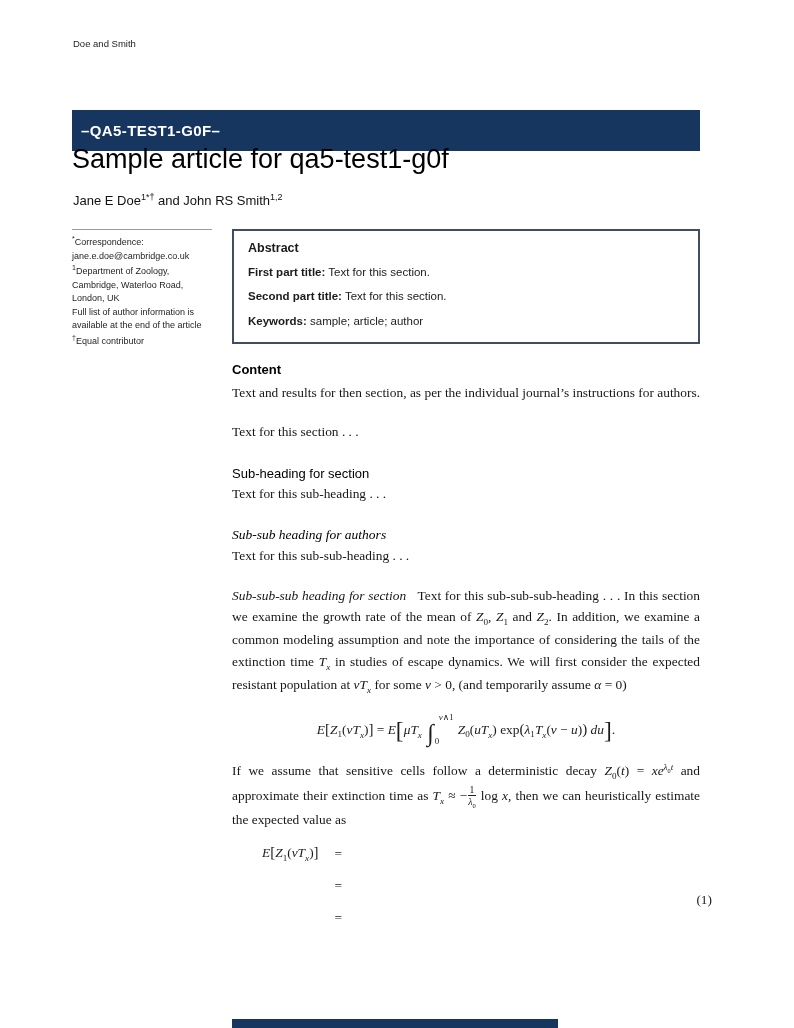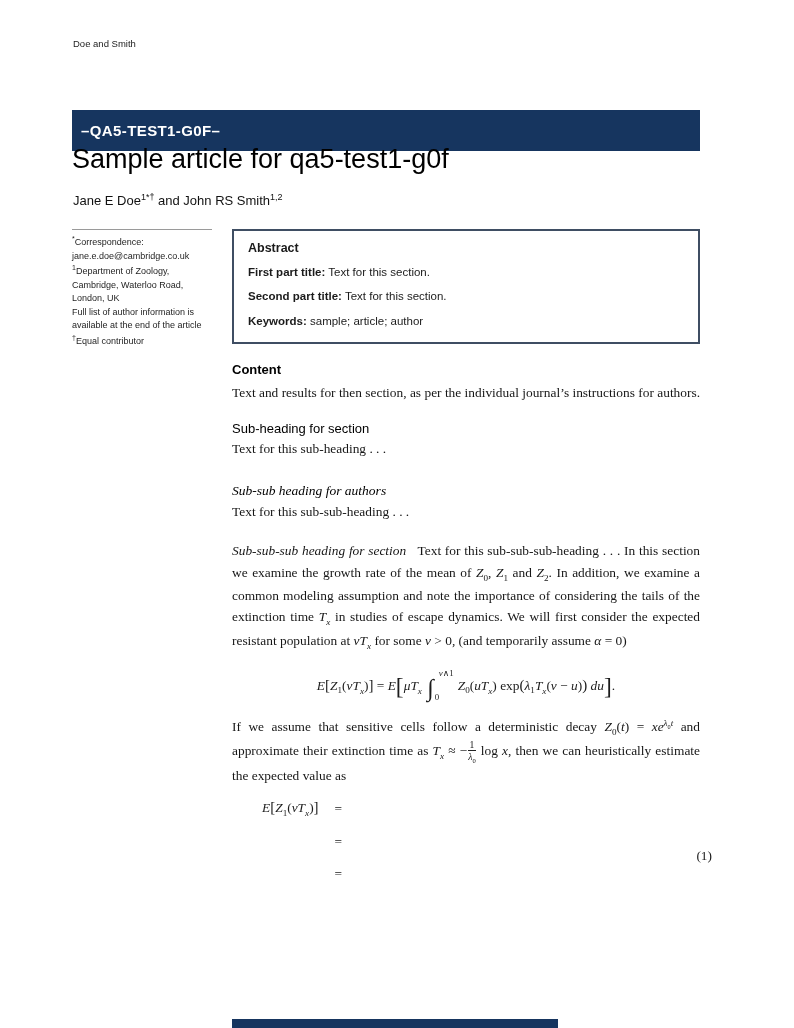--- a/index.html
+++ b/index.html
@@ -96,20 +96,21 @@
     <div class="abstract-line">
       <b>Keywords:</b><span> sample; article; author</span>
     </div>
   </div>
 
   <div class="main">
 
     <div class="h1s">Content</div>
     <div class="serif sp18">Text and results for then section, as per the individual journal’s instructions for authors.</div>
 
+    <div class="serif sp22">Text for this section . . .</div>
 
     <div class="h2s">Sub-heading for section</div>
     <div class="serif sp22">Text for this sub-heading . . .</div>
 
     <div class="h3s">Sub-sub heading for authors</div>
     <div class="serif sp18">Text for this sub-sub-heading . . .</div>
 
     <div class="serif math"><i>Sub-sub-sub heading for section</i>&nbsp;&nbsp;&nbsp;Text for this sub-sub-sub-heading . . . In this section we examine the growth rate of the mean of <i>Z</i><sub>0</sub>, <i>Z</i><sub>1</sub> and <i>Z</i><sub>2</sub>. In addition, we examine a common modeling assumption and note the importance of considering the tails of the extinction time <i>T<sub>x</sub></i> in studies of escape dynamics. We will first consider the expected resistant population at <i>vT<sub>x</sub></i> for some <i>v</i> &gt; 0, (and temporarily assume <i>α</i> = 0)</div>
 
     <div class="eq-display math"><i>E</i><span class="b1">[</span><i>Z</i><sub>1</sub>(<i>vT<sub>x</sub></i>)<span class="b1">]</span> = <i>E</i><span class="b2">[</span><i>μT<sub>x</sub></i> <span class="intg">∫</span><span class="lims"><span class="u"><i>v</i>∧1</span><span class="l">0</span></span><i>Z</i><sub>0</sub>(<i>uT<sub>x</sub></i>) exp<span class="b1">(</span><i>λ</i><sub>1</sub><i>T<sub>x</sub></i>(<i>v</i> − <i>u</i>)<span class="b1">)</span> <i>du</i><span class="b2">]</span>.</div>

